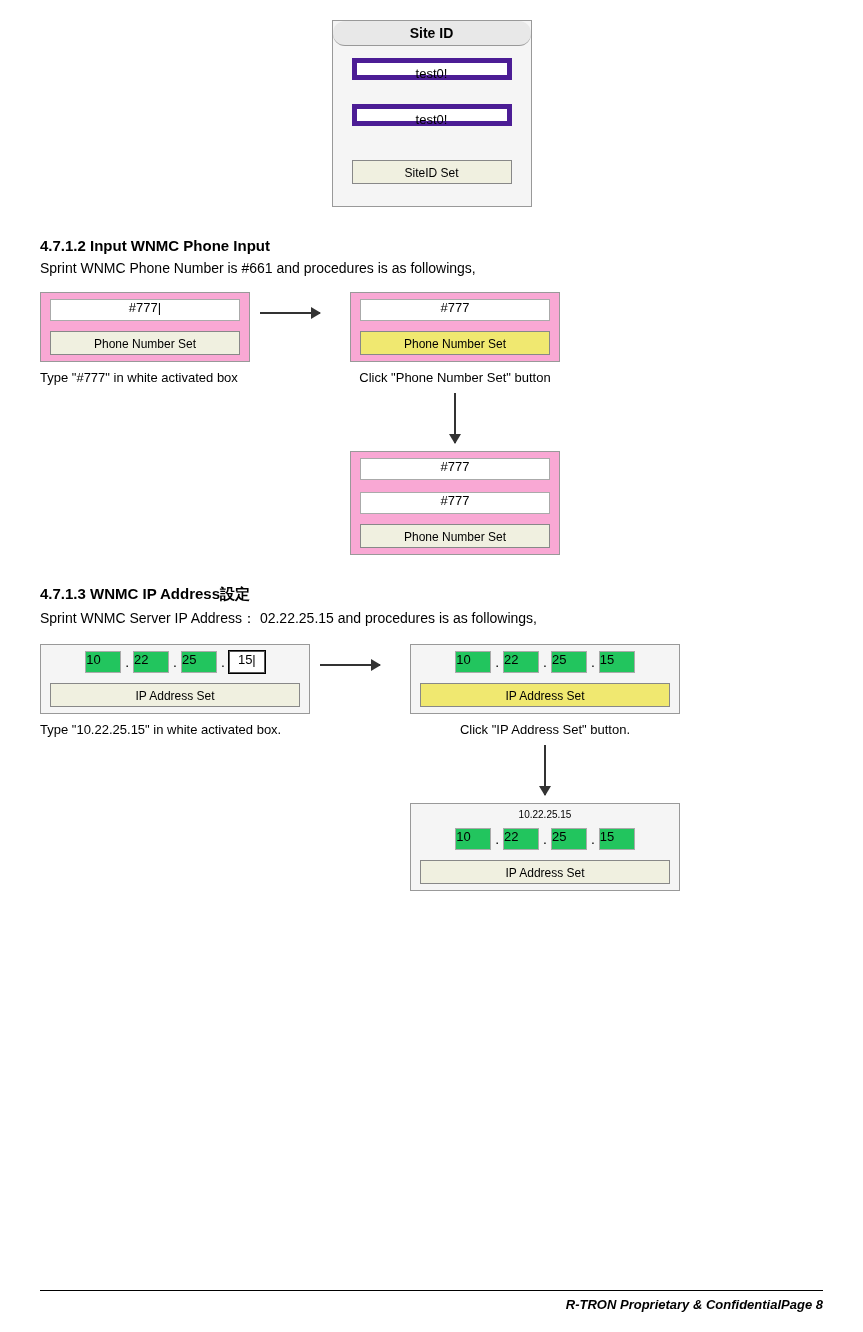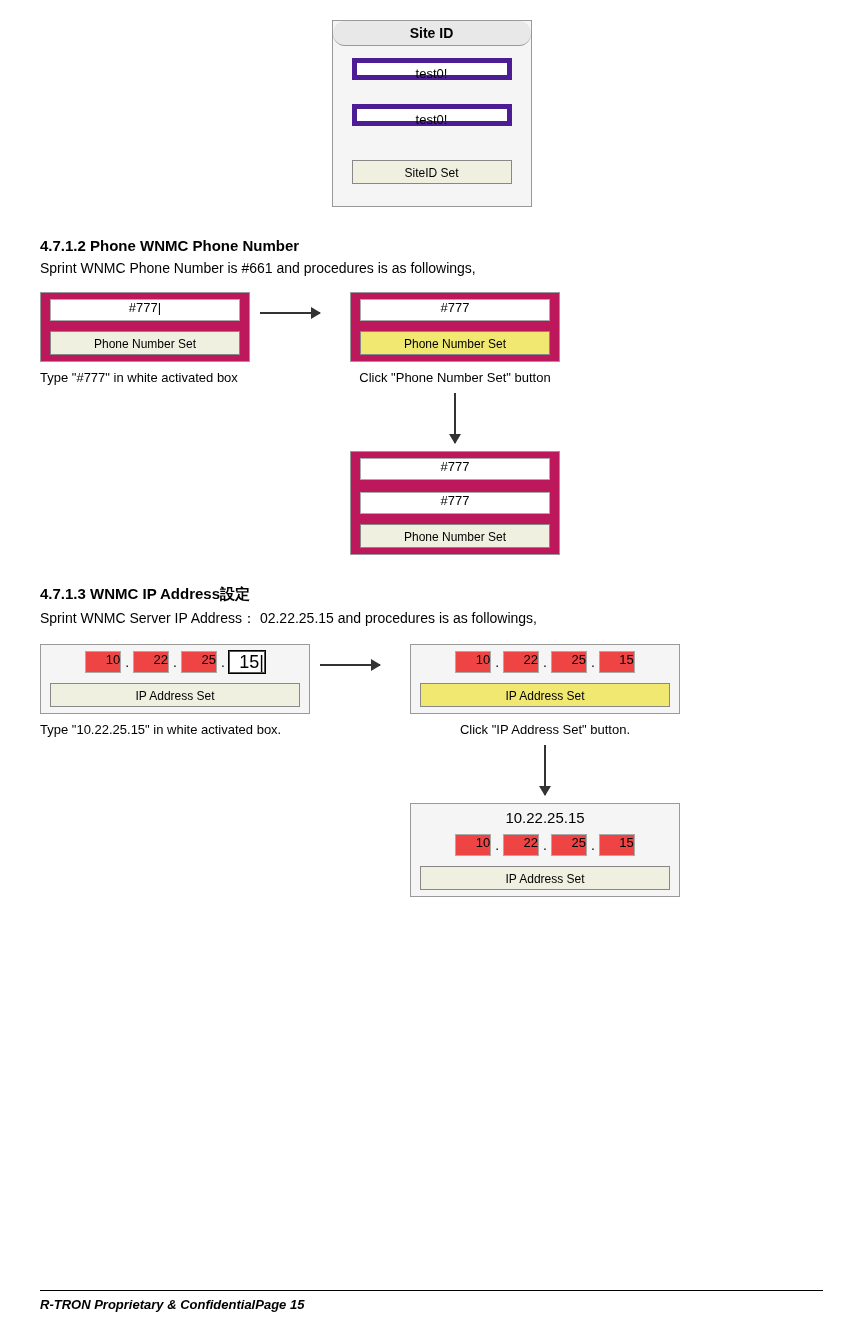--- a/index.html
+++ b/index.html
@@ -65,21 +65,21 @@
       margin-bottom: 6px;
     }
     .section-desc {
       font-size: 14px;
       margin-bottom: 16px;
     }
 
     
     .ui-widget {
       border: 1px solid #999;
-      background: #be185d;
+      background: #f9a8d4;
       width: 210px;
     }
     .ui-widget-wide {
       border: 1px solid #999;
       background: #f5f5f5;
       width: 270px;
     }
     .widget-input-row {
       display: flex;
       justify-content: center;
@@ -185,58 +185,58 @@
       display: flex;
       align-items: center;
       justify-content: center;
       padding: 6px 8px;
       gap: 2px;
     }
     .ip-octet {
       width: 36px;
       height: 22px;
       border: 1px solid #aaa;
-      background: #ef4444;
-      text-align: right;
+      background: #22c55e;
+      text-align: left;
       font-size: 13px;
     }
     .ip-octet-active {
       width: 36px;
       height: 22px;
       border: 1px solid #555;
       background: white;
-      text-align: right;
-      font-size: 18px;
+      text-align: center;
+      font-size: 13px;
       outline: 1px solid #000;
     }
     .ip-dot {
       font-size: 14px;
       padding: 0 2px;
     }
 
     
     .widget-display-val {
       text-align: center;
-      font-size: 15px;
+      font-size: 10px;
       padding: 5px 4px 2px 4px;
     }
 
     
     .section-block {
       margin-bottom: 30px;
     }
 
     
     .footer {
       position: absolute;
       bottom: 20px;
       left: 40px;
       right: 40px;
       display: flex;
-      justify-content: flex-start;
+      justify-content: flex-end;
       font-style: italic;
       font-weight: bold;
       font-size: 13px;
       border-top: 1px solid #000;
       padding-top: 6px;
     }
 
     
     .right-col-with-arrow {
       display: flex;
@@ -277,21 +277,21 @@
         <div class="site-id-input">test0!</div>
       </div>
       <div class="widget-input-row">
         <div class="site-id-input">test0!</div>
       </div>
       <div class="site-id-btn">SiteID Set</div>
     </div>
   </div>
 
   <div class="section-block">
-    <div class="section-heading">4.7.1.2 Phone WNMC Phone Number</div>
+    <div class="section-heading">4.7.1.2 Input WNMC Phone Input</div>
     <div class="section-desc">Sprint WNMC Phone Number is   #661 and procedures is as followings,</div>
 
     <div class="two-col-layout">
 
       <div class="left-diagram">
         <div class="ui-widget">
           <div class="widget-input-row">
             <div class="widget-input">#777|</div>
           </div>
           <div class="widget-btn">Phone Number Set</div>
@@ -392,14 +392,14 @@
           </div>
         </div>
       </div>
     </div>
   </div>
 
 </div>
 
 <div class="footer">
   <span>R-TRON Proprietary &amp; Confidential</span>
-  <span>Page 15</span>
+  <span>Page 8</span>
 </div>
 
 </body></html>

